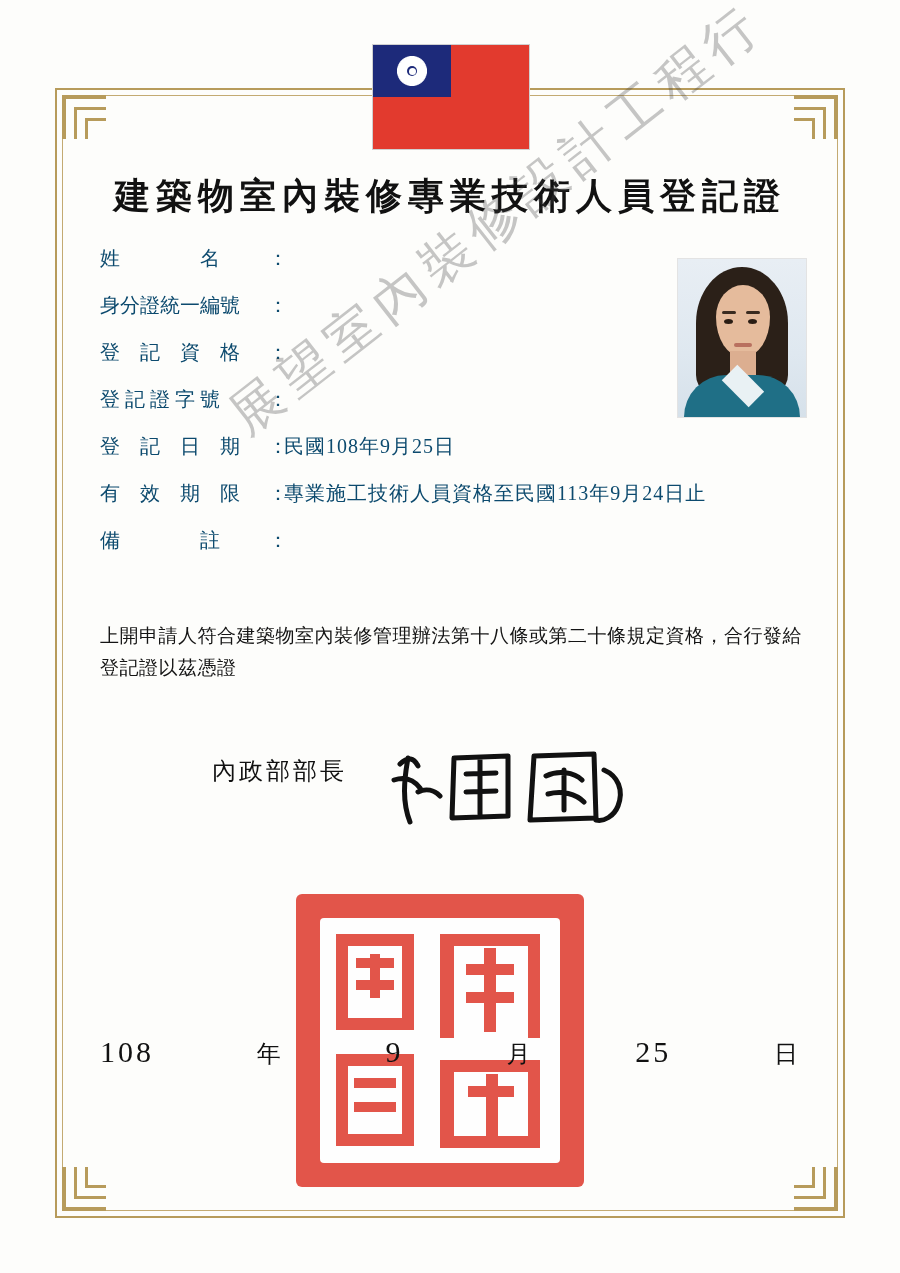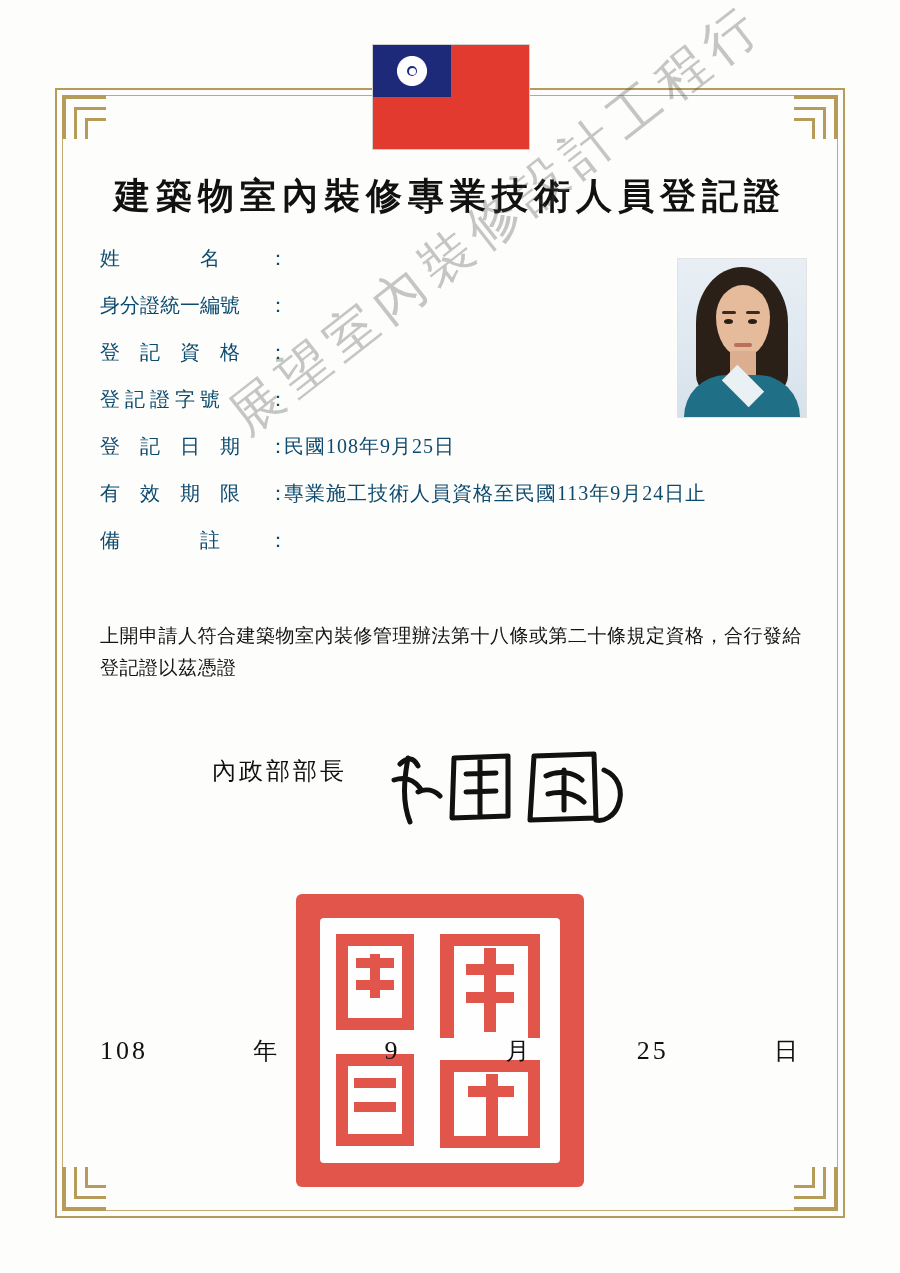--- a/index.html
+++ b/index.html
@@ -299,21 +299,21 @@
     right: 100px;
     top: 1035px;
     display: flex;
     justify-content: space-between;
     align-items: baseline;
     font-size: 30px;
     letter-spacing: 2px;
     color: #111;
   }
   .date-line span { white-space: nowrap; }
-  .date-line .num { font-size: 26px; letter-spacing: 3px; }
+  .date-line .num { font-size: 30px; letter-spacing: 3px; }
   .date-line .unit { font-size: 24px; }
 
   
   .watermark {
     position: absolute;
     left: 215px;
     top: 395px;
     width: 470px;
     font-size: 52px;
     letter-spacing: 8px;

